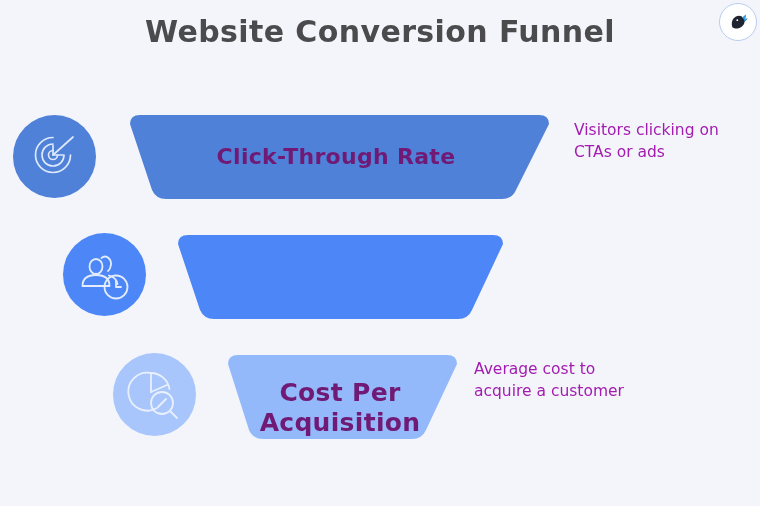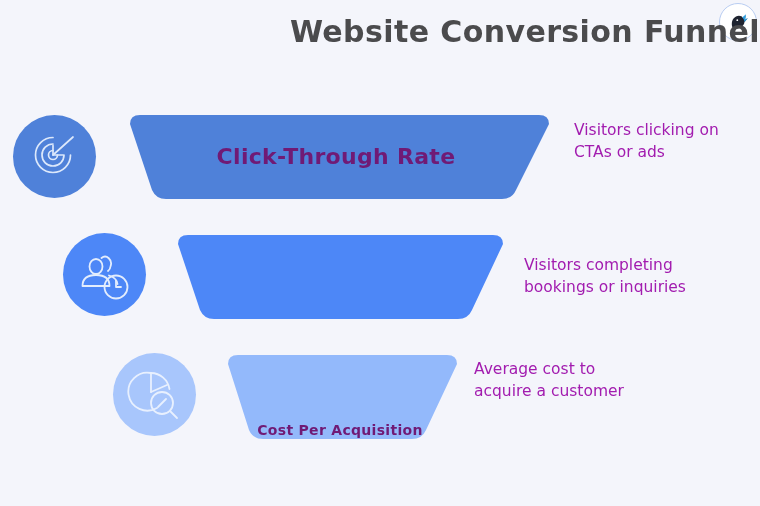--- a/index.html
+++ b/index.html
@@ -30,21 +30,21 @@
     align-items: center;
     justify-content: center;
   }
 
   
   .page-title {
     position: absolute;
     top: 14px;
     left: 0;
     width: 760px;
-    text-align: right;
+    text-align: center;
     font-size: 30px;
     font-weight: bold;
     color: #4b4b4d;
     letter-spacing: 0.4px;
     font-family: "DejaVu Sans", sans-serif;
   }
 
   
   .funnel-row {
     position: absolute;
@@ -99,22 +99,21 @@
   .label-1 {
     left: 124px; top: 44px; width: 424px;
     font-size: 22px;
   }
   .label-2 {
     left: 174px; top: 38px; width: 330px;
     font-size: 21px;
   }
   .label-3 {
     left: 224px; top: 38px; width: 232px;
-    font-size: 14px;
-    margin-top: 44px;
+    font-size: 25px;
   }
 
   .stage-desc {
     position: absolute;
     color: #a21caf;
     font-size: 15.5px;
     line-height: 1.42;
     white-space: pre-line;
     font-family: "DejaVu Sans", sans-serif;
   }
@@ -176,22 +175,20 @@
     </svg>
   </div>
 
   <div class="stage-shape shape-2">
     <svg width="336" height="86" viewBox="0 0 336 86">
       <path d="M10 10 Q10 1 20 1 L325 1 Q335 1 335 10 L304 76 Q300 85 290 85 L46 85 Q36 85 32 76 Z" fill="#4d87f7"></path>
     </svg>
   </div>
 
 
-  <div class="stage-desc desc-2">Visitors completing
-bookings or inquiries</div>
 </div>
 
 <div class="funnel-row row-3">
 
   <div class="stage-icon icon-3">
     <svg width="58" height="56" viewBox="0 0 58 56">
       <g fill="none" stroke="#e8f0fe" stroke-width="1.8" stroke-linecap="round" stroke-linejoin="round">
         <path d="M25 6 A19 19 0 1 0 31 41"></path>
         <path d="M25 6 A19 19 0 0 1 43.5 22"></path>
         <line x1="25" y1="6" x2="25" y2="25"></line>

